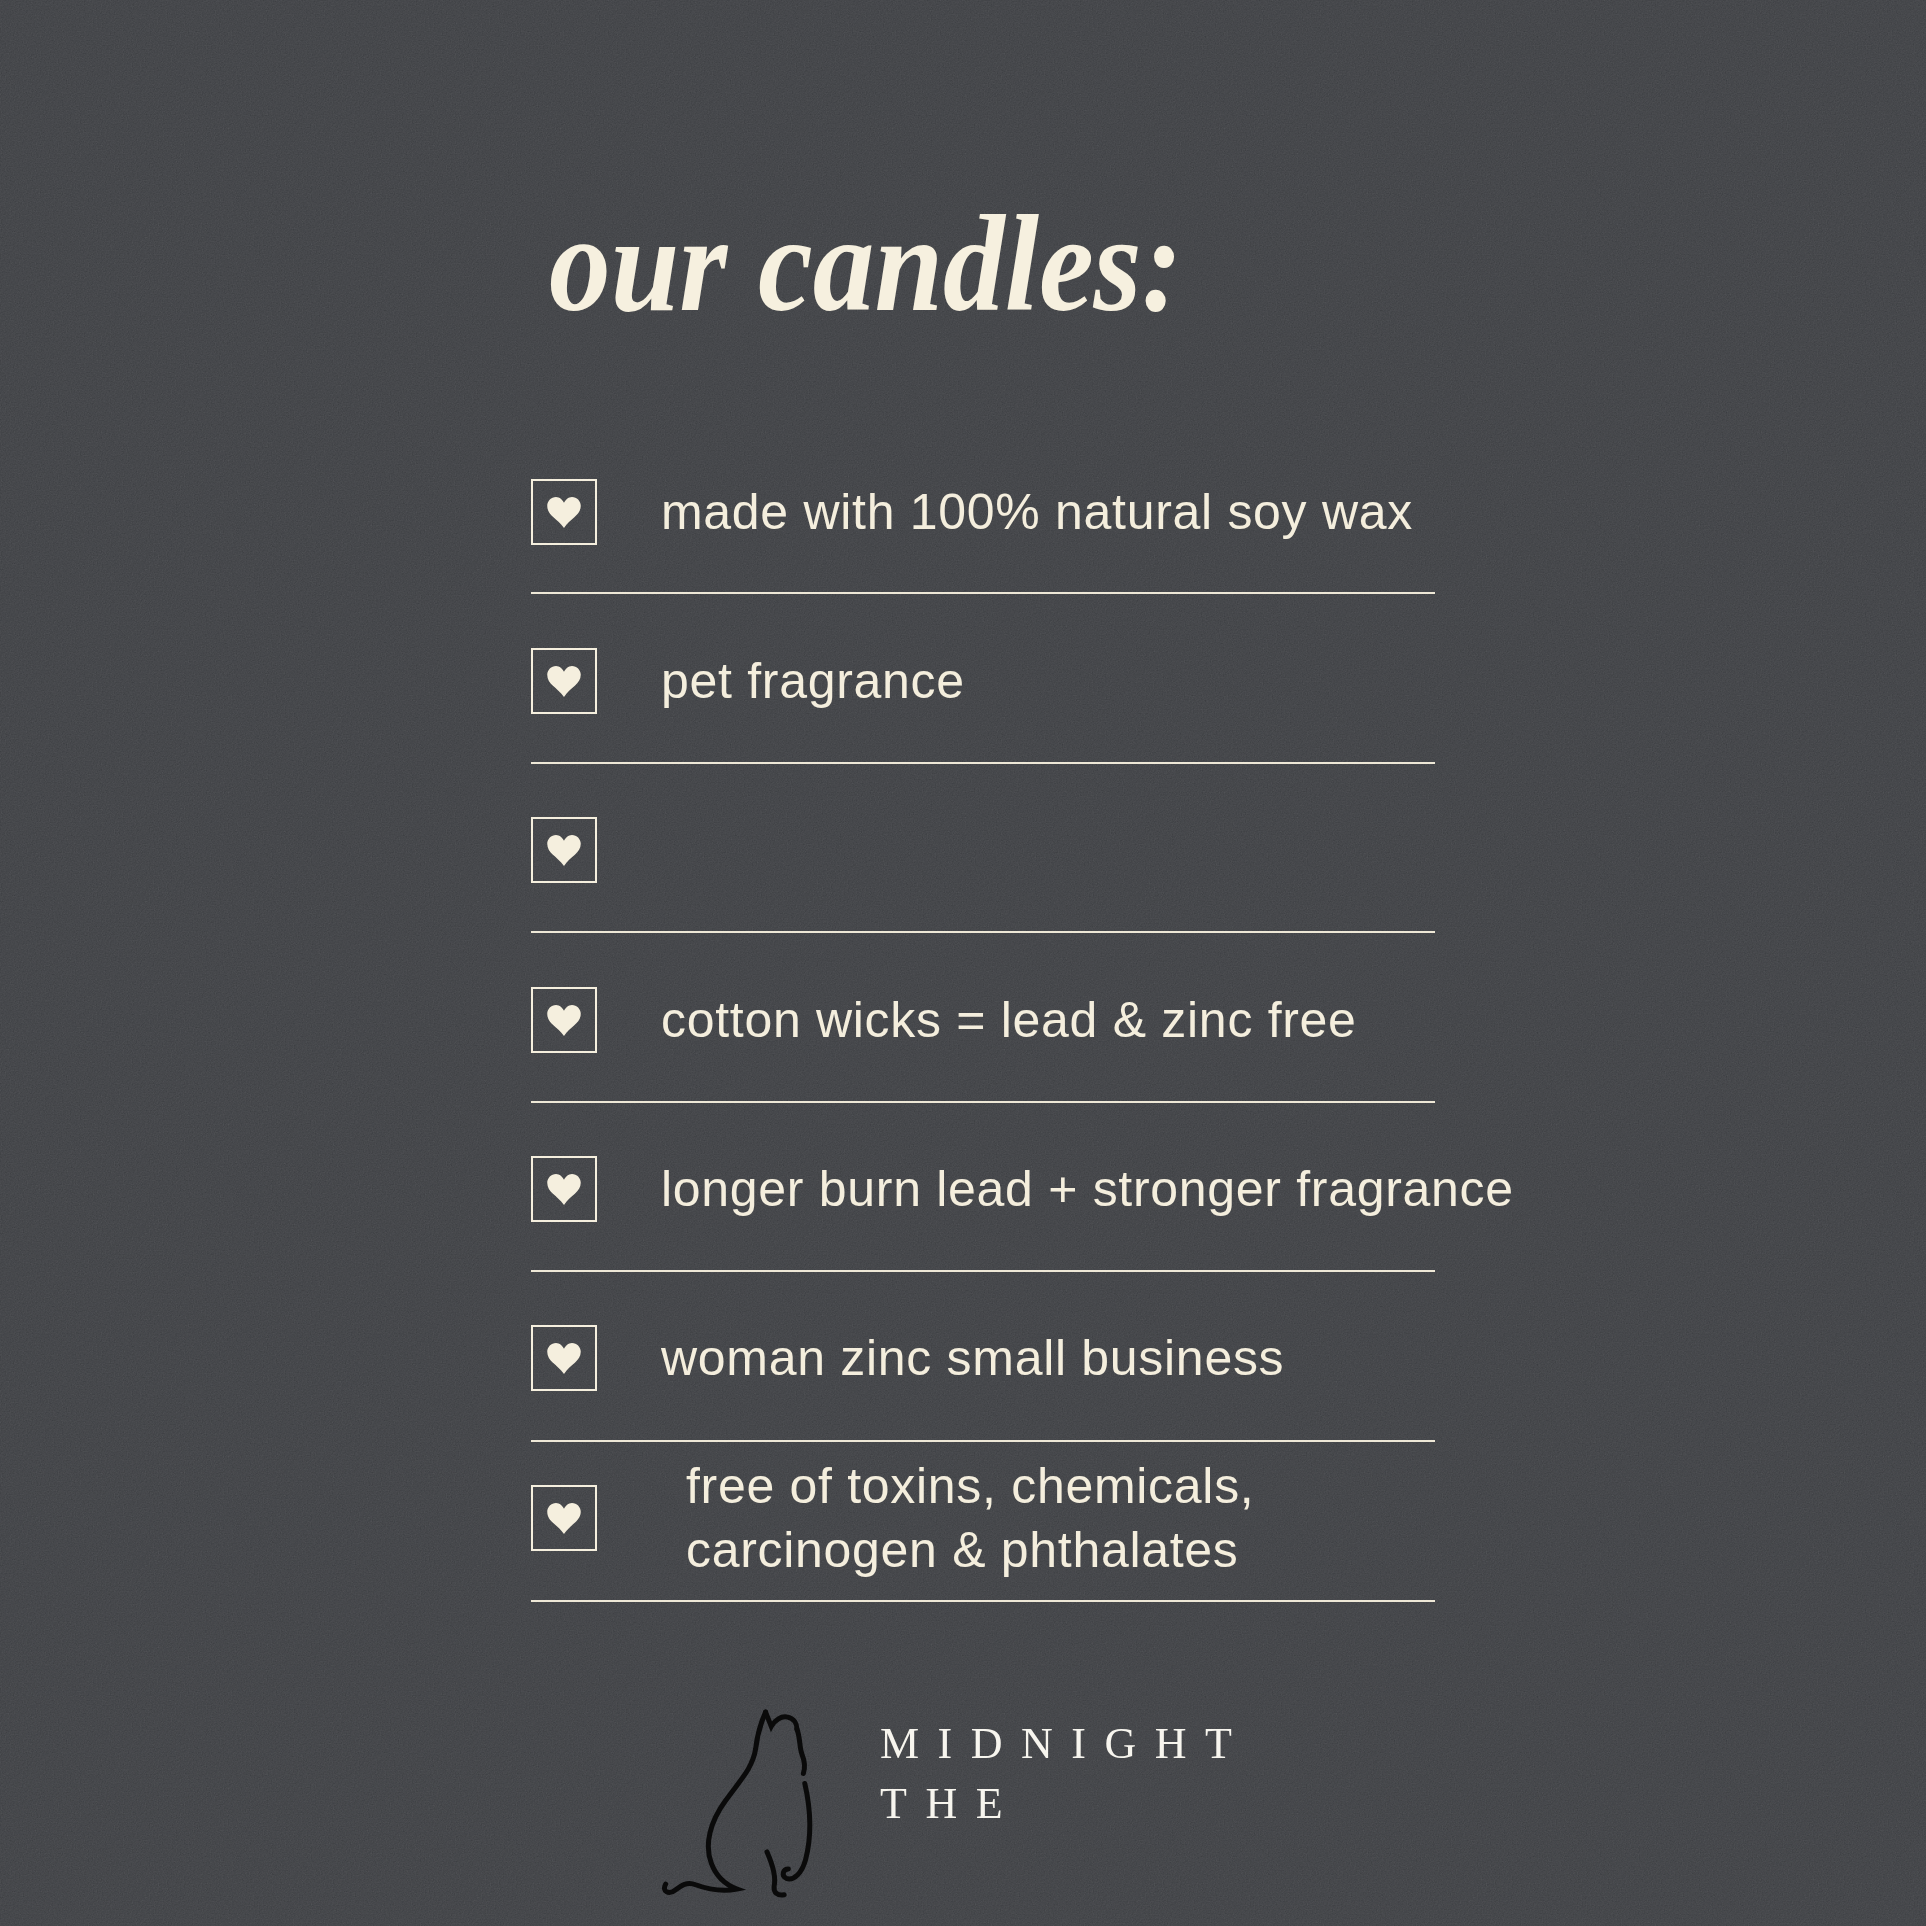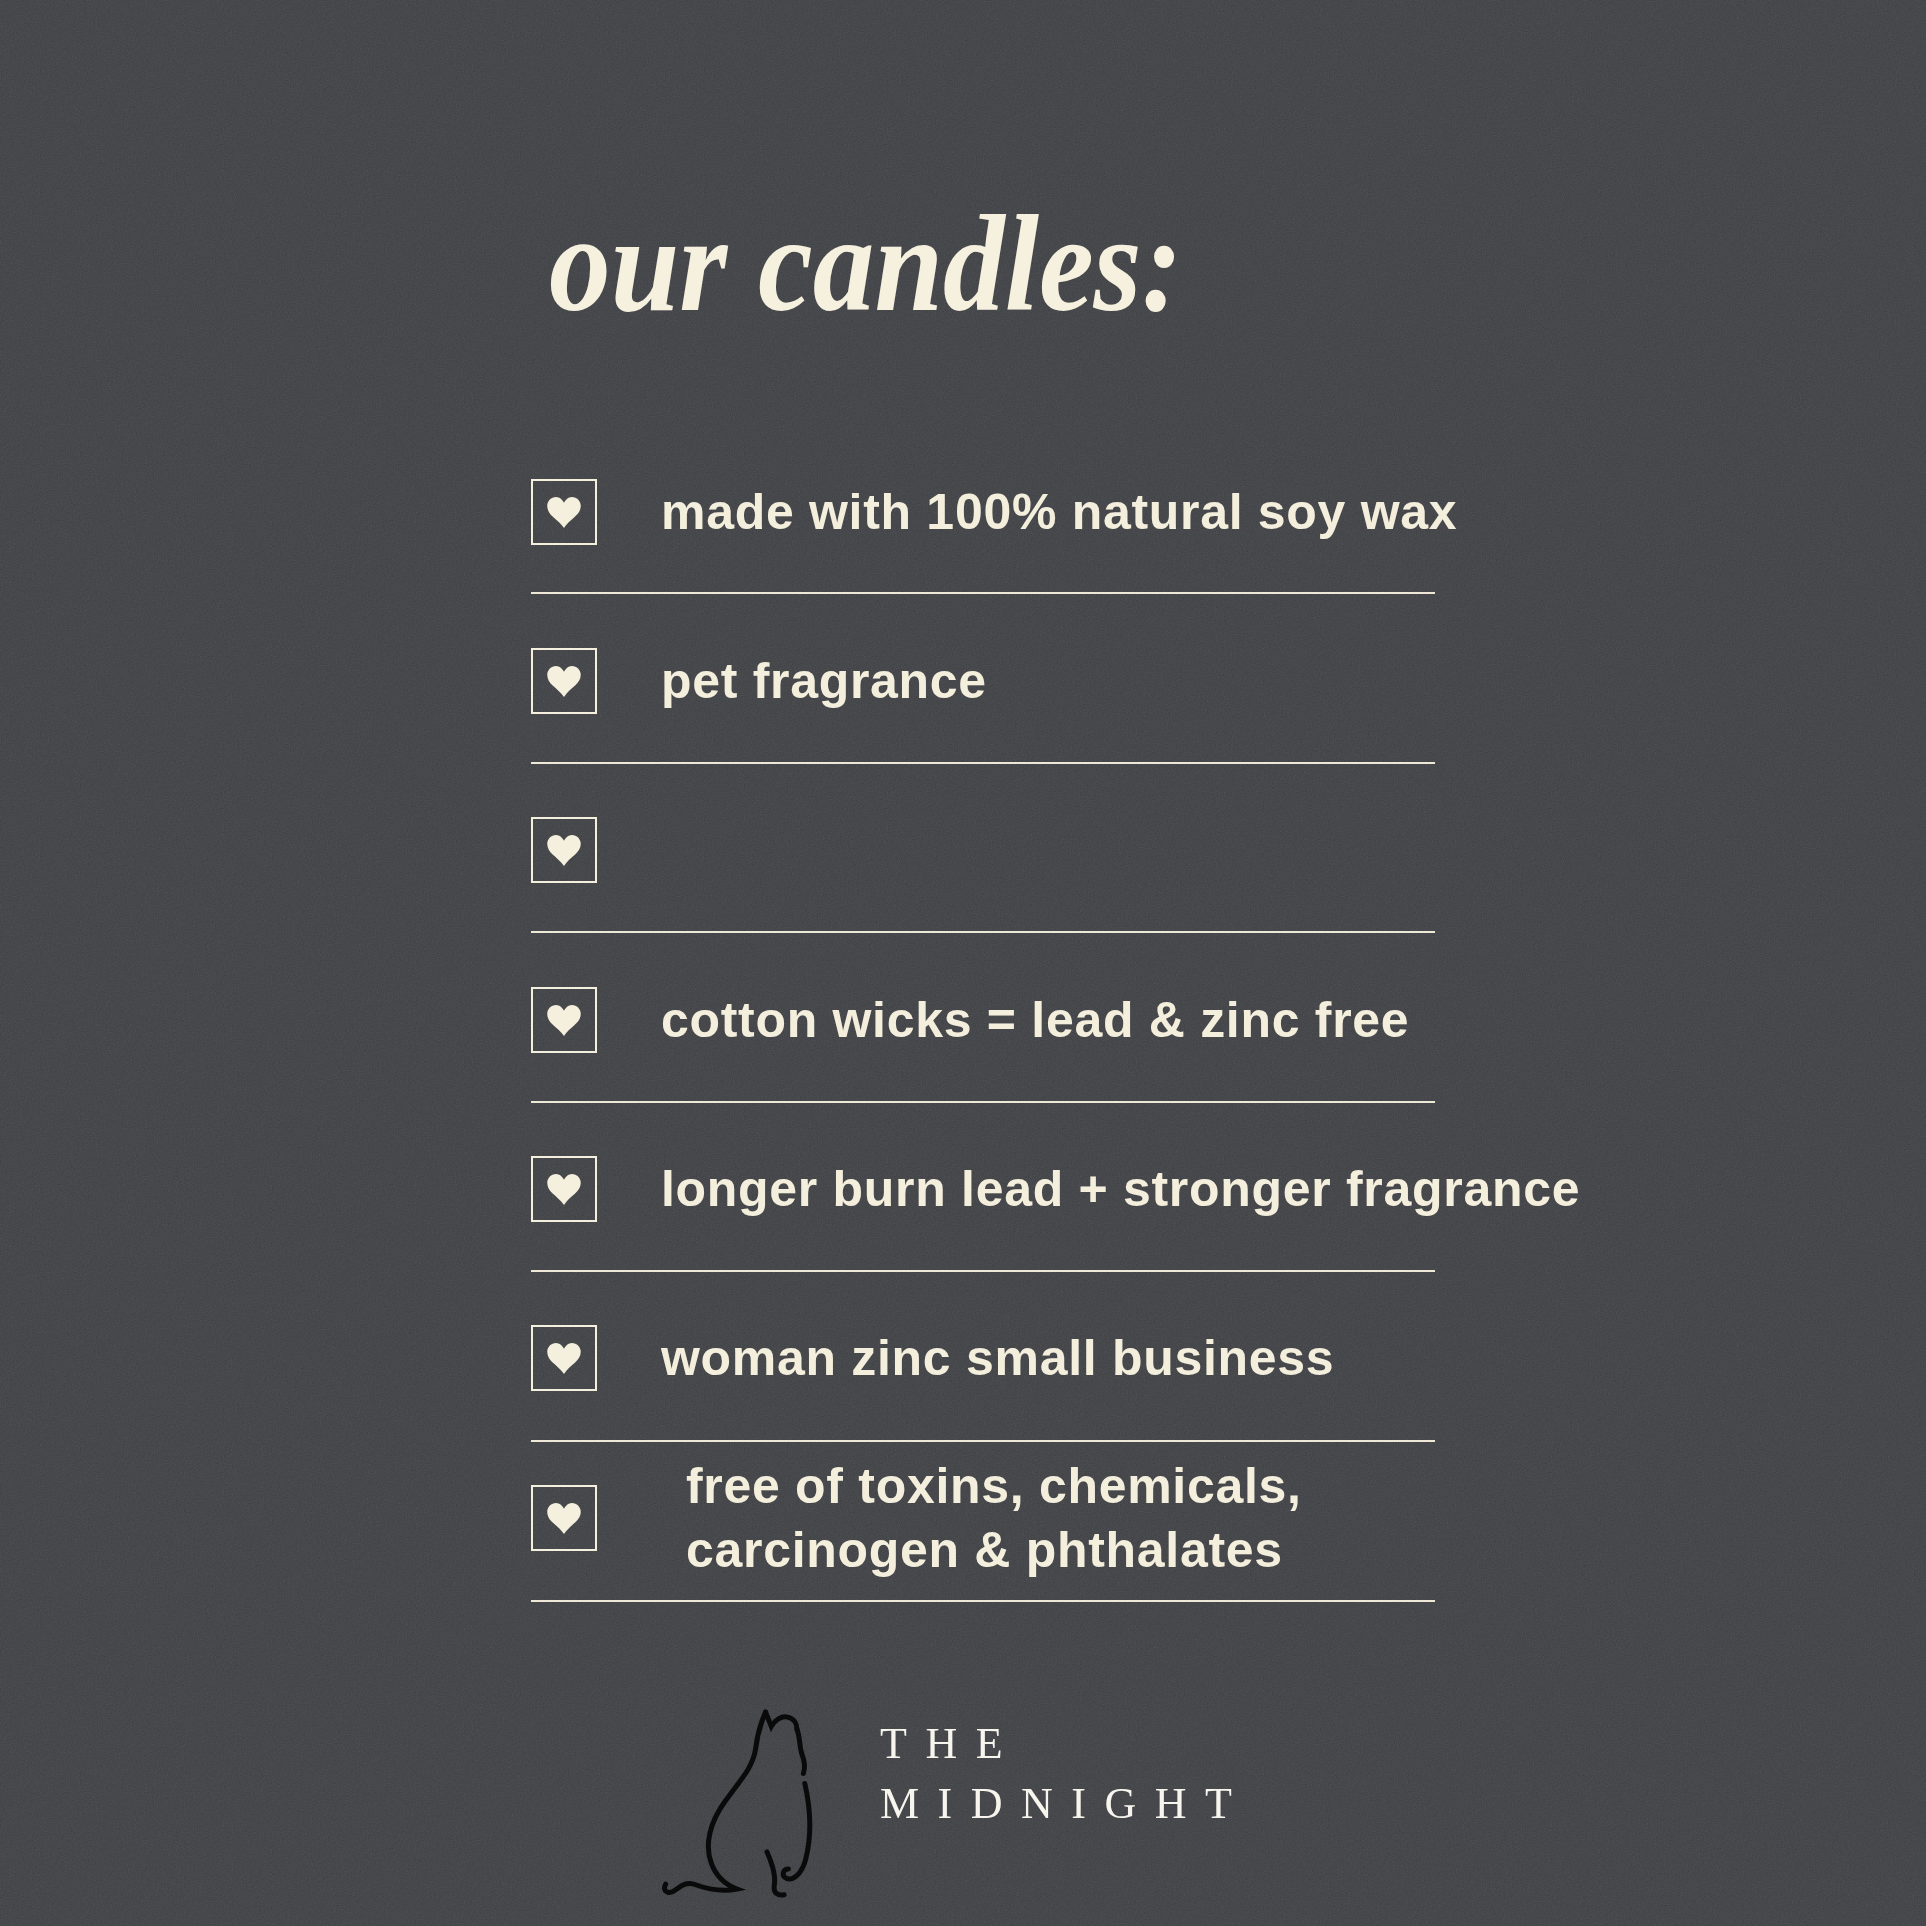--- a/index.html
+++ b/index.html
@@ -39,21 +39,21 @@
     border:2.1px solid #f5efde;
     flex:none;
     display:flex;
     align-items:center;
     justify-content:center;
   }
   .heart-box svg { width:34px; height:31px; display:block; }
   .label {
     margin-left:64px;
     font-size:50px;
-    font-weight:700;
+    font-weight:400;
     letter-spacing:0.7px;
     line-height:64px;
     color:#f4eedd;
     white-space:pre-line;
   }
   .item:not(.two-line) .label { white-space:nowrap; }
   .rule {
     position:absolute;
     left:531px;
     width:904px;
@@ -168,16 +168,16 @@
 
     <path d="M192,34 C197,47 195,58 199,69 C203,79 204,87 201,96"></path>
 
     <path d="M203,110 C211,145 213,183 204,217 C199,235 188,247 177,243 C170,240 172,230 180,230"></path>
 
     <path d="M150,206 C158,224 163,240 160,254 C159,263 165,268 174,266"></path>
   </g>
 </svg>
 
 <div class="logo-text">
+  <div class="line">MIDNIGHT</div>
   <div class="line">THE</div>
-  <div class="line">MIDNIGHT</div>
 </div>
 
 
 </body></html>

